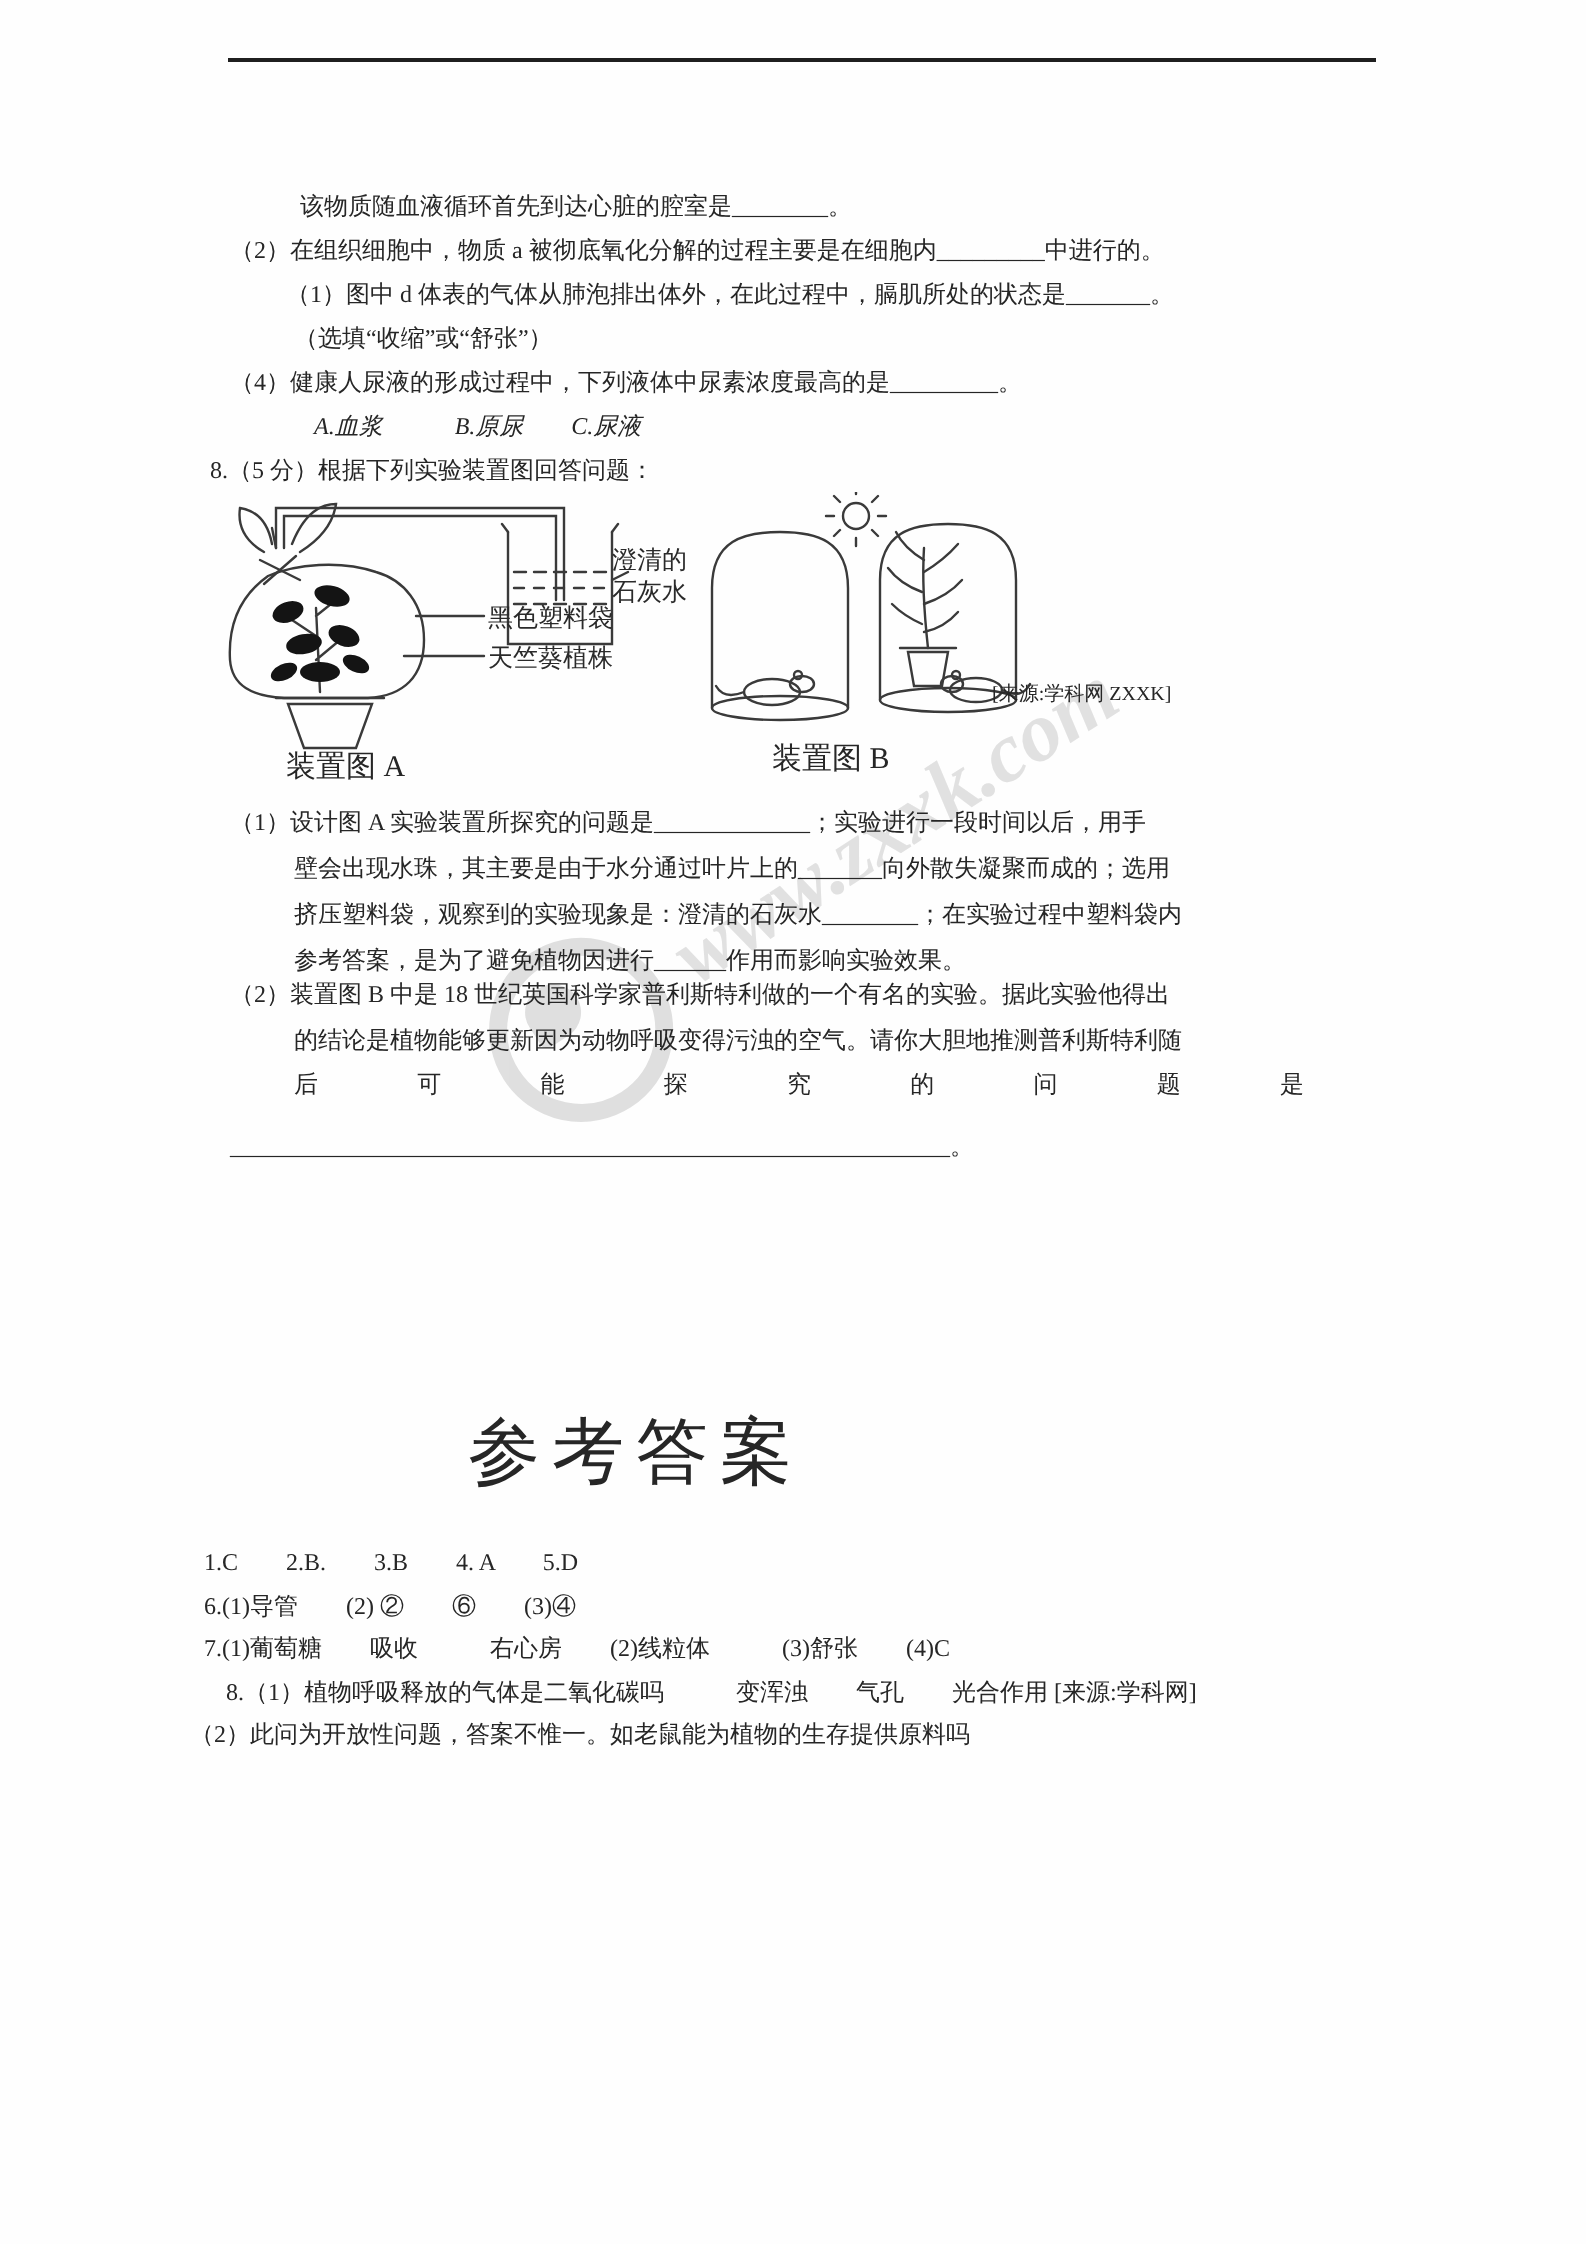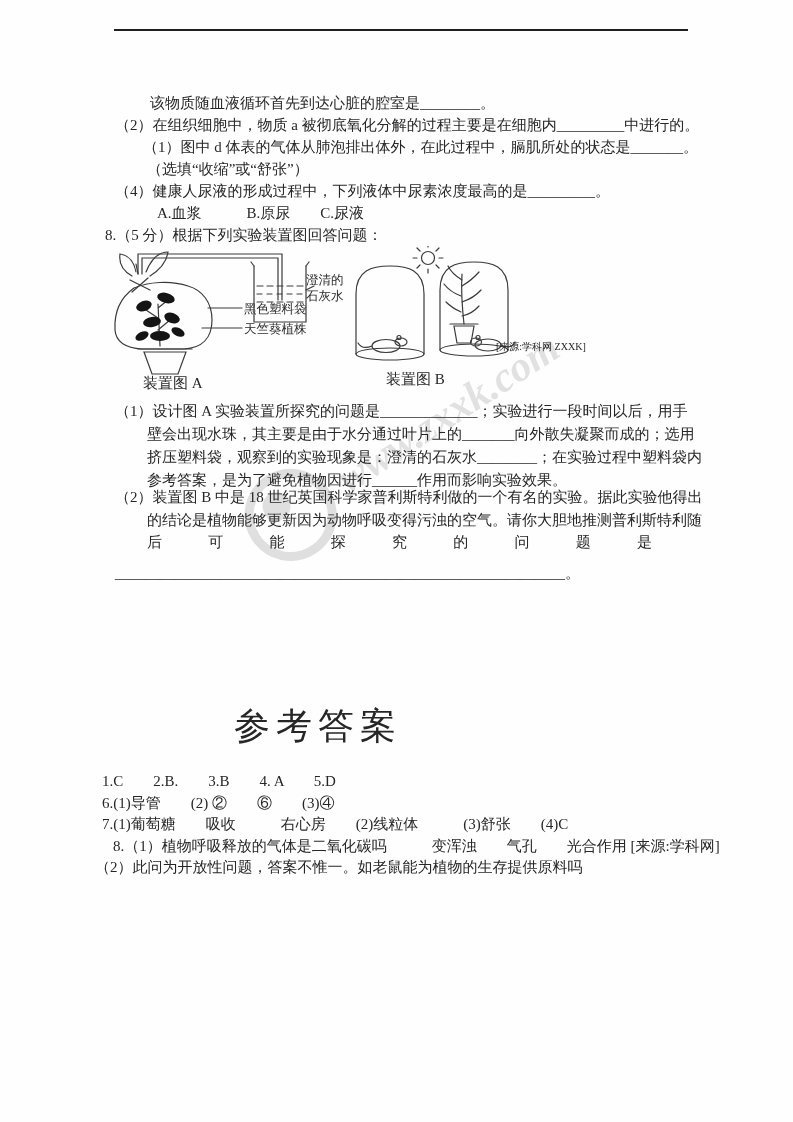--- a/index.html
+++ b/index.html
@@ -6,33 +6,33 @@
   .page{
     position:relative;
     width:793px;height:1122px;
     margin:0 auto;
     background:#fefefe;
     font-family:"Liberation Serif","DejaVu Serif",serif;
     color:#262626;
     overflow:hidden;
   }
   .top-rule{position:absolute;left:114px;top:29px;width:574px;height:2px;background:#1f1f1f;}
-  .tblock{position:absolute;font-size:15px;}
+  .tblock{position:absolute;font-size:12px;}
   .tline{white-space:nowrap;}
   #q7{left:105px;top:92px;width:640px;line-height:22px;}
   #q8p1{left:105px;top:400px;width:650px;line-height:23px;}
   #q8p2{left:105px;top:486px;width:650px;line-height:22.5px;}
   .ind0{padding-left:0;}
   .ind7{padding-left:7px;}
   .ind10{padding-left:10px;}
   .ind18{padding-left:18px;}
   .ind38{padding-left:38px;}
   .ind42{padding-left:42px;}
   .ind45{padding-left:45px;}
-  .ind52{padding-left:52px;}
+  .ind52{padding-left:52px;font-style:italic;}
   .justified{
     width:505px;margin-left:42px;white-space:normal;
     text-align:justify;text-align-last:justify;
   }
   .gapline{margin-top:8px;}
   .fig{position:absolute;}
   #figA{left:108px;top:246px;}
   #figB{left:348px;top:246px;}
   .caption{position:absolute;font-size:15px;white-space:nowrap;}
   #capA{left:143px;top:374px;}

